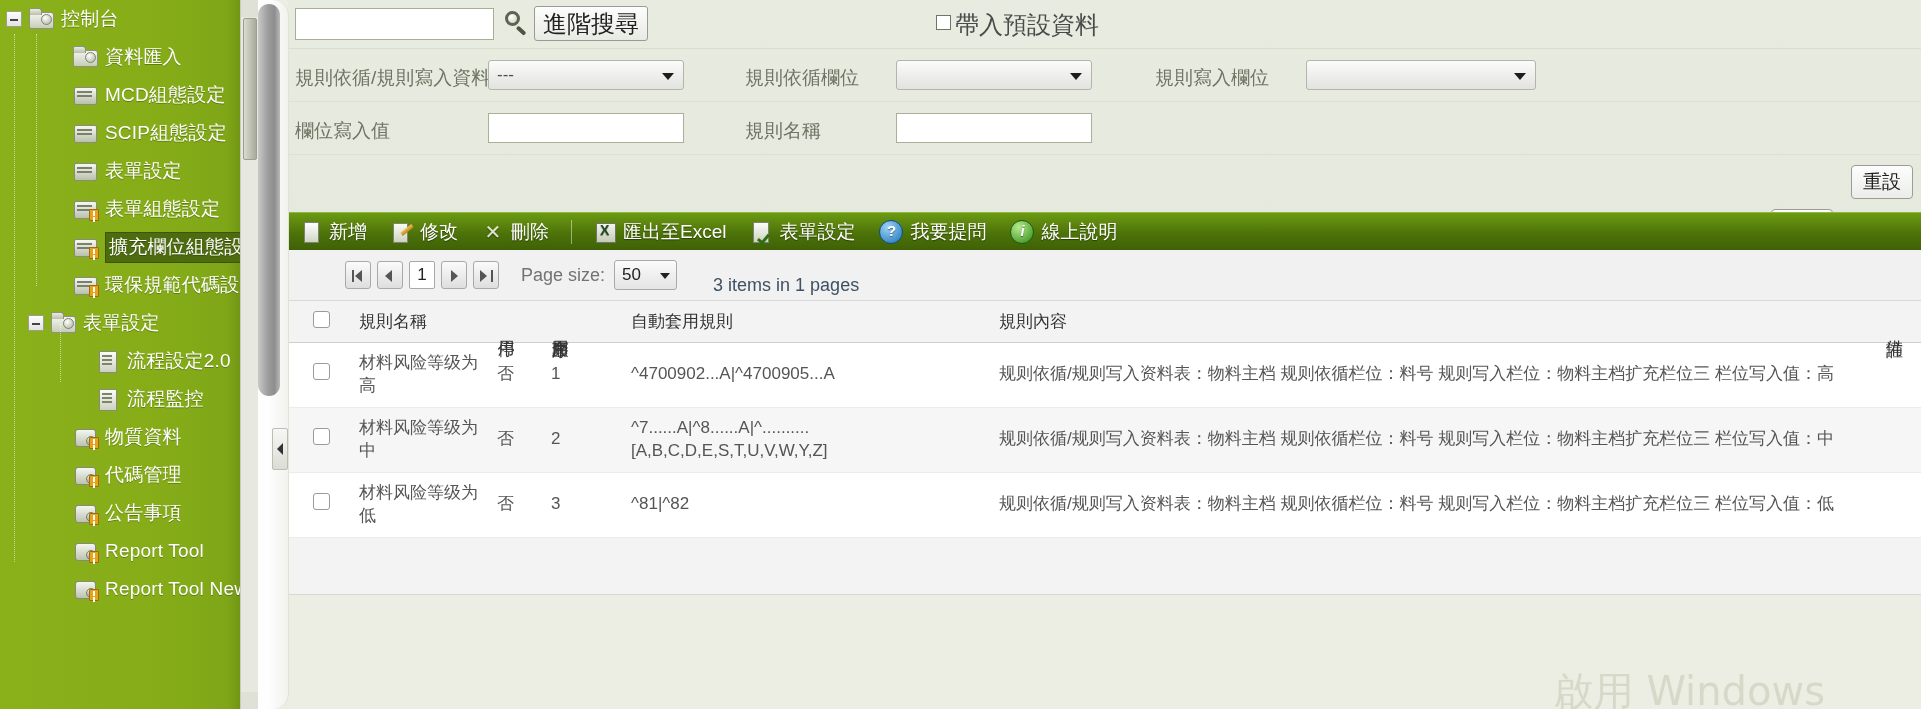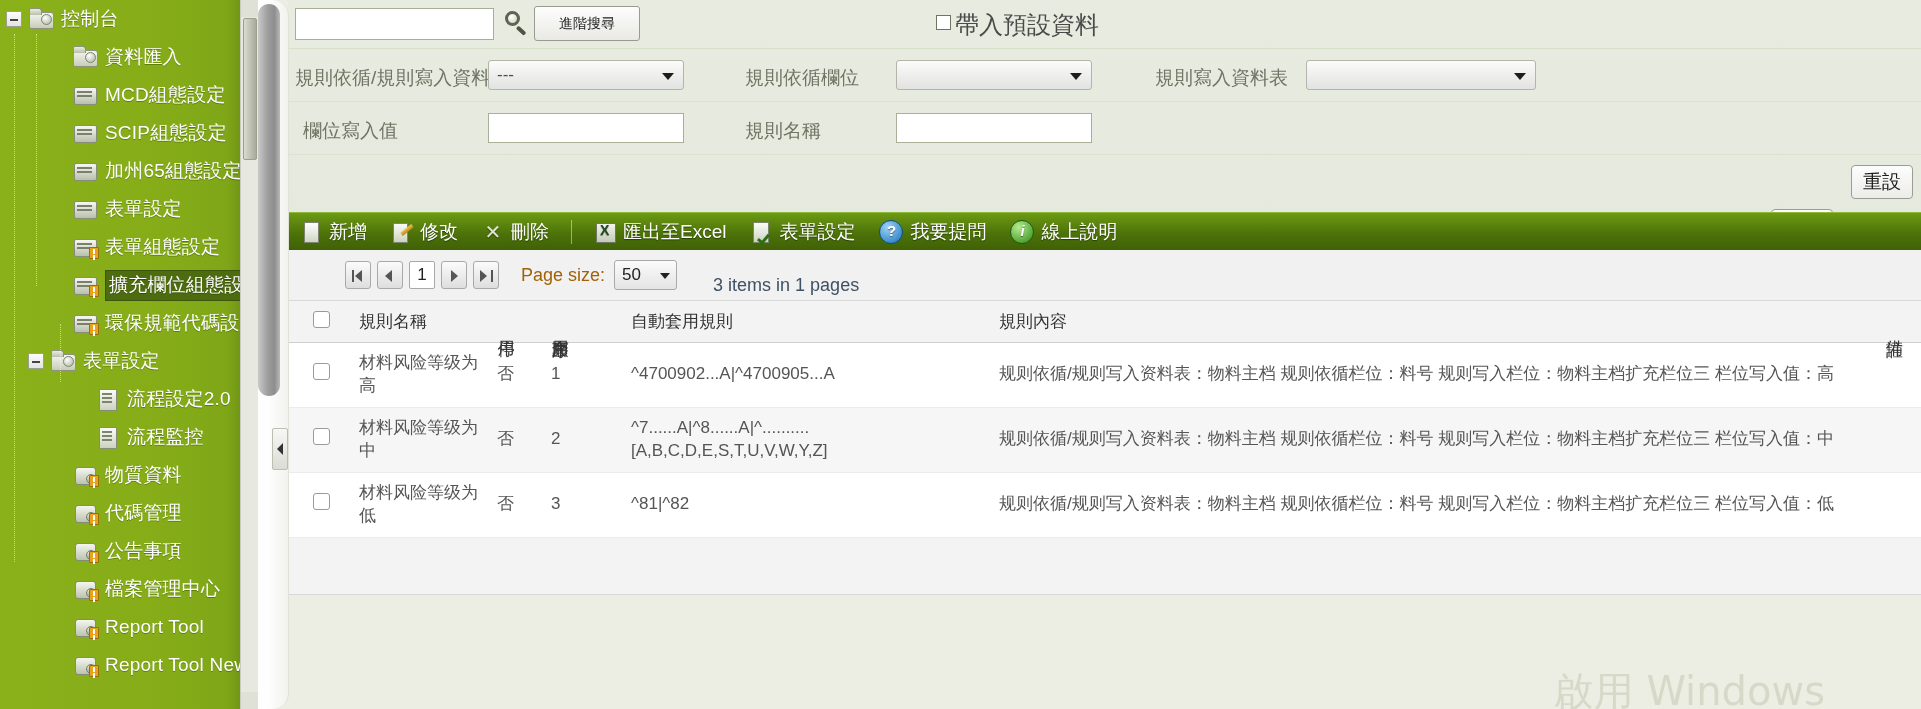--- a/index.html
+++ b/index.html
@@ -155,22 +155,22 @@
   .mag .ring{
     position:absolute;left:2px;top:1px;width:15px;height:15px;border-radius:50%;
     border:3px solid #5d6552;box-sizing:border-box;
     background:radial-gradient(circle at 35% 30%,#ffffff 0%,#dfe4d5 60%,#c3c9b6 100%);
   }
   .mag .stick{
     position:absolute;left:14px;top:15px;width:11px;height:4px;background:#4d5444;
     transform:rotate(42deg);transform-origin:left center;border-radius:2px;
   }
   .adv-btn{
-    position:absolute;left:246px;top:6px;height:35px;padding:0 24px;
-    display:flex;align-items:center;font-size:14px;color:#222;
+    position:absolute;left:246px;top:6px;height:35px;padding:0 8px;
+    display:flex;align-items:center;font-size:24px;color:#222;
     background:linear-gradient(#fdfdfd,#e9e9e4);
     border:1px solid #9a9a92;border-radius:3px;box-sizing:border-box;
   }
   .cbx{
     position:absolute;width:15px;height:15px;background:#fff;
     border:1px solid #6f7463;box-sizing:border-box;
   }
   #cbx-default{left:648px;top:15px;}
   #lbl-default{position:absolute;left:667px;top:9px;font-size:24px;color:#4a4a4a;}
 
@@ -279,21 +279,21 @@
     border-top:6px solid transparent;border-bottom:6px solid transparent;
   }
   .pgbtn .tri.l{border-right:7px solid #555;left:7px;}
   .pgbtn .tri.r{border-left:7px solid #555;left:9px;}
   .pgbtn .bar{position:absolute;top:8px;width:2px;height:12px;background:#555;}
   .pgnum{
     width:26px;height:28px;margin-right:6px;background:#fff;
     border:1px solid #a9a9a9;border-radius:2px;box-sizing:border-box;
     text-align:center;line-height:26px;font-size:17px;color:#222;
   }
-  #pgsize-lbl{margin-left:16px;font-size:18px;color:#a16207;}
+  #pgsize-lbl{margin-left:16px;font-size:18px;color:#737373;}
   #pgsize-sel{
     margin-left:9px;width:63px;height:30px;position:relative;
     background:linear-gradient(#fbfbfb,#e4e4e4);
     border:1px solid #a9a9a9;border-radius:3px;box-sizing:border-box;
     font-size:17px;color:#222;padding-left:7px;line-height:28px;
   }
   #pgsize-sel .caret{
     position:absolute;right:6px;top:12px;
     border-left:5px solid transparent;border-right:5px solid transparent;
     border-top:6px solid #222;
@@ -361,25 +361,20 @@
           <span class="lbl">MCD組態設定</span>
         </div>
         <div class="tree-row">
           <span style="width: 72px; flex: 0 0 72px;"></span>
           <span class="ico ico-cfg"></span>
           <span class="lbl">SCIP組態設定</span>
         </div>
         <div class="tree-row">
           <span style="width: 72px; flex: 0 0 72px;"></span>
           <span class="ico ico-cfg"></span>
-          <span class="lbl">加州65組態設定</span>
-        </div>
-        <div class="tree-row">
-          <span style="width: 72px; flex: 0 0 72px;"></span>
-          <span class="ico ico-cfg"></span>
           <span class="lbl">表單設定</span>
         </div>
         <div class="tree-row">
           <span style="width: 72px; flex: 0 0 72px;"></span>
           <span class="ico ico-cfg">
             <span class="badge-excl"></span>
           </span>
           <span class="lbl">表單組態設定</span>
         </div>
         <div class="tree-row sel">
@@ -427,27 +422,20 @@
             <span class="badge-excl"></span>
           </span>
           <span class="lbl">代碼管理</span>
         </div>
         <div class="tree-row">
           <span style="width: 72px; flex: 0 0 72px;"></span>
           <span class="ico ico-misc">
             <span class="badge-excl"></span>
           </span>
           <span class="lbl">公告事項</span>
-        </div>
-        <div class="tree-row">
-          <span style="width: 72px; flex: 0 0 72px;"></span>
-          <span class="ico ico-misc">
-            <span class="badge-excl"></span>
-          </span>
-          <span class="lbl">檔案管理中心</span>
         </div>
         <div class="tree-row">
           <span style="width: 72px; flex: 0 0 72px;"></span>
           <span class="ico ico-misc">
             <span class="badge-excl"></span>
           </span>
           <span class="lbl">Report Tool</span>
         </div>
         <div class="tree-row">
           <span style="width: 72px; flex: 0 0 72px;"></span>
@@ -491,29 +479,29 @@
         <div class="flabel" style="left:7px;">規則依循/規則寫入資料表</div>
         <div class="fselect" style="left:200px;top:11px;width:196px;">
           <span>---</span>
           <span class="caret"></span>
         </div>
         <div class="flabel" style="left:457px;">規則依循欄位</div>
         <div class="fselect" style="left:608px;top:11px;width:196px;">
           <span></span>
           <span class="caret"></span>
         </div>
-        <div class="flabel" style="left:867px;">規則寫入資料表</div>
+        <div class="flabel" style="left:867px;">規則寫入欄位</div>
         <div class="fselect" style="left:1018px;top:11px;width:230px;">
           <span></span>
           <span class="caret"></span>
         </div>
       </div>
 
       <div class="frow">
-        <div class="flabel" style="left:7px;margin-left:8px;">欄位寫入值</div>
+        <div class="flabel" style="left:7px;">欄位寫入值</div>
         <div class="ftext" style="left:200px;top:11px;width:196px;"></div>
         <div class="flabel" style="left:457px;">規則名稱</div>
         <div class="ftext" style="left:608px;top:11px;width:196px;"></div>
       </div>
 
       <div id="btnrow">
         <div class="gbtn" style="right:88px;margin-top:44px;">查詢</div>
         <div class="gbtn" style="right:8px;">重設</div>
       </div>
     </div>

